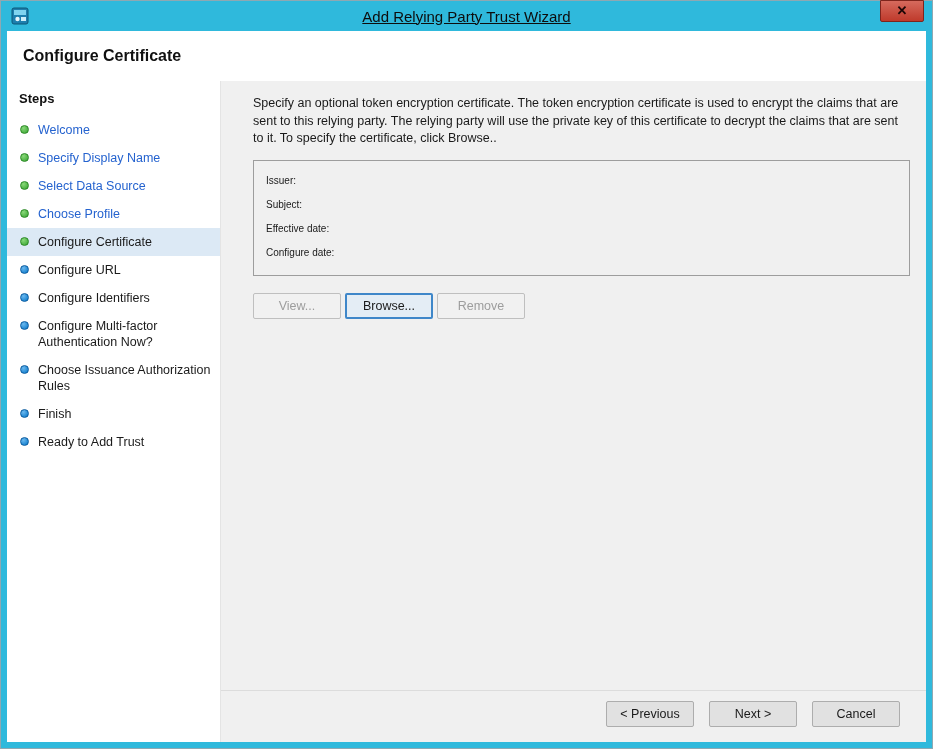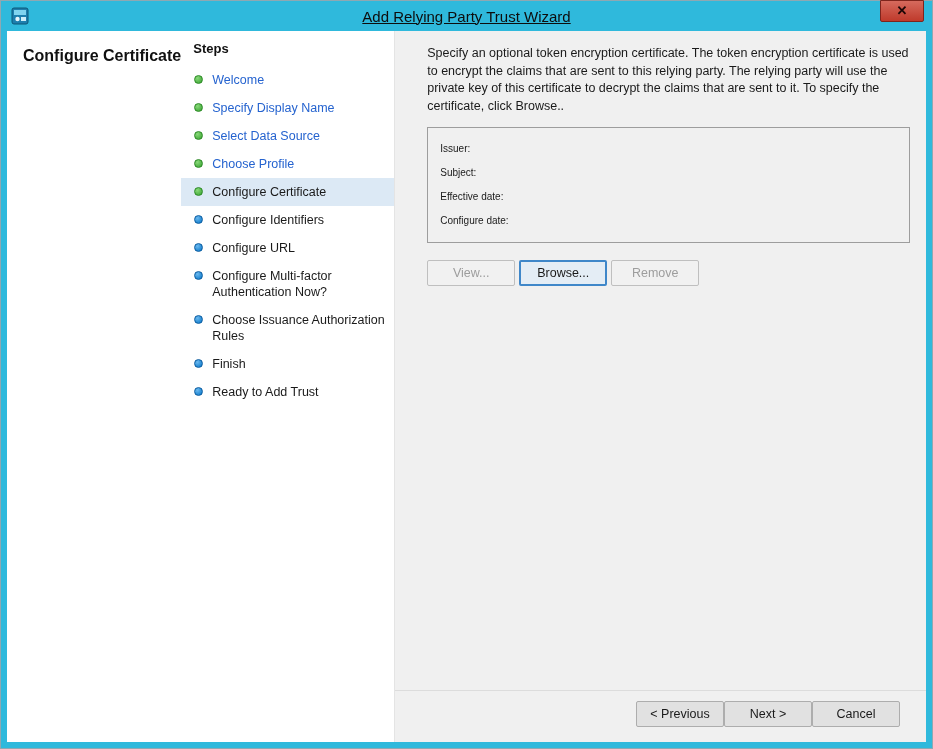--- a/index.html
+++ b/index.html
@@ -33,21 +33,21 @@
     font-size:15px;color:#0d0d0d;text-decoration:underline;
   }
   .close-btn{
     position:absolute;top:-1px;right:2px;width:44px;height:22px;
     background:linear-gradient(#d66a5d,#bf3a2b);
     border:1px solid #7e241c;border-radius:0 0 2px 2px;
     color:#1a0505;font-size:13px;font-weight:bold;line-height:18px;
     cursor:pointer;z-index:5;
   }
   .frame-content{
-    flex:1;display:flex;flex-direction:row;background:#fff;overflow:hidden;
+    flex:1;display:flex;flex-direction:column;background:#fff;overflow:hidden;
   }
   .page-header{
     height:50px;background:#fff;display:flex;align-items:center;
     padding-left:16px;flex:0 0 auto;
   }
   .page-header h1{font-size:16px;font-weight:bold;color:#111;}
   .body-row{flex:1;display:flex;overflow:hidden;}
   .sidebar{
     width:214px;background:#fff;flex:0 0 auto;
     border-right:1px solid #e4e4e4;padding-top:2px;
@@ -96,21 +96,21 @@
   }
   button.win.default{
     border:2px solid #3f87c9;background:#e4edf5;
   }
   button.win:disabled{
     background:#f1f1f1;border-color:#bfbfbf;color:#9d9d9d;cursor:default;
   }
   .spacer{flex:1;}
   .footer{
     flex:0 0 auto;border-top:1px solid #dcdcdc;
-    display:flex;justify-content:flex-end;gap:0;
+    display:flex;justify-content:flex-end;gap:15px;
     padding:10px 26px 15px 0;background:#f0f0f0;
   }
 </style>
 </head>
 <body>
 
 <div class="window">
   <div class="titlebar">
     <svg class="title-icon" viewBox="0 0 18 18">
       <rect x="1" y="1" width="16" height="16" rx="2" fill="#1d7fae" stroke="#0d5878"></rect>
@@ -146,25 +146,25 @@
             <li class="step-item link">
     <span class="dot done"></span>
     <span class="step-label">Choose Profile</span>
   </li>
             <li class="step-item current">
     <span class="dot done"></span>
     <span class="step-label">Configure Certificate</span>
   </li>
             <li class="step-item future">
     <span class="dot pending"></span>
+    <span class="step-label">Configure URL</span>
+  </li>
+            <li class="step-item future">
+    <span class="dot pending"></span>
     <span class="step-label">Configure Identifiers</span>
-  </li>
-            <li class="step-item future">
-    <span class="dot pending"></span>
-    <span class="step-label">Configure URL</span>
   </li>
             <li class="step-item future">
     <span class="dot pending"></span>
     <span class="step-label">Configure Multi-factor Authentication Now?</span>
   </li>
             <li class="step-item future">
     <span class="dot pending"></span>
     <span class="step-label">Choose Issuance Authorization Rules</span>
   </li>
             <li class="step-item future">

